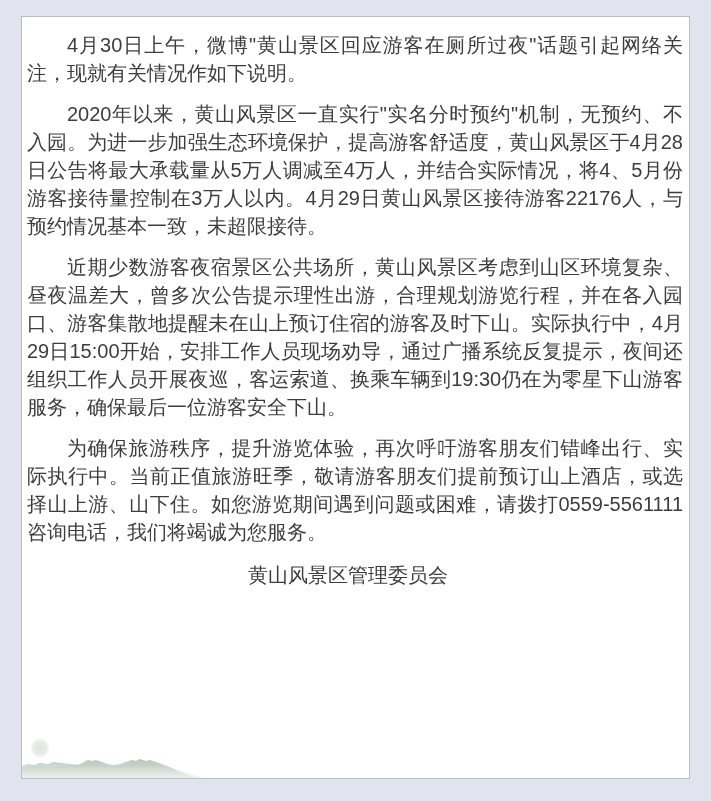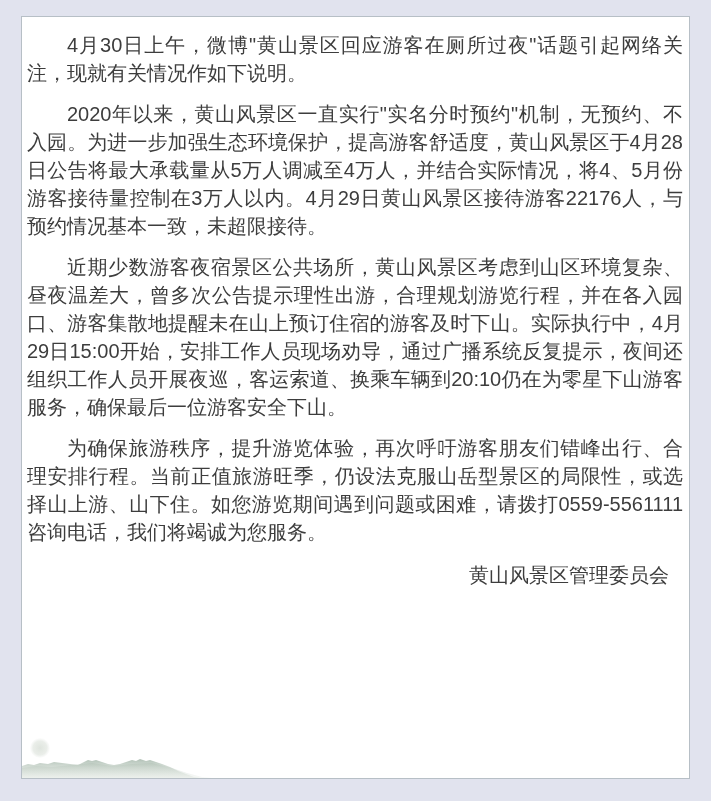--- a/index.html
+++ b/index.html
@@ -40,21 +40,21 @@
     font-size: 20px;
     line-height: 28px;
     color: #3d3d3d;
     text-align: justify;
     text-indent: 2em;
     word-break: break-all;
   }
   .signature-block {
     margin-top: 16px;
     padding-right: 14px;
-    text-align: right;
+    text-align: center;
   }
   .signature-block p {
     margin: 0;
     font-size: 20px;
     line-height: 26px;
     color: #3d3d3d;
   }
   .deco {
     position: absolute;
     left: 0;
@@ -65,22 +65,22 @@
 </style>
 </head>
 <body>
 
 <div class="page">
   <div class="notice-card">
 
     <div class="notice-content">
       <p class="para">4月30日上午，微博"黄山景区回应游客在厕所过夜"话题引起网络关注，现就有关情况作如下说明。</p>
       <p class="para">2020年以来，黄山风景区一直实行"实名分时预约"机制，无预约、不入园。为进一步加强生态环境保护，提高游客舒适度，黄山风景区于4月28日公告将最大承载量从5万人调减至4万人，并结合实际情况，将4、5月份游客接待量控制在3万人以内。4月29日黄山风景区接待游客22176人，与预约情况基本一致，未超限接待。</p>
-      <p class="para">近期少数游客夜宿景区公共场所，黄山风景区考虑到山区环境复杂、昼夜温差大，曾多次公告提示理性出游，合理规划游览行程，并在各入园口、游客集散地提醒未在山上预订住宿的游客及时下山。实际执行中，4月29日15:00开始，安排工作人员现场劝导，通过广播系统反复提示，夜间还组织工作人员开展夜巡，客运索道、换乘车辆到20:10仍在为零星下山游客服务，确保最后一位游客安全下山。</p>
-      <p class="para">为确保旅游秩序，提升游览体验，再次呼吁游客朋友们错峰出行、合理安排行程。当前正值旅游旺季，仍设法克服山岳型景区的局限性，或选择山上游、山下住。如您游览期间遇到问题或困难，请拨打0559-5561111咨询电话，我们将竭诚为您服务。</p>
+      <p class="para">近期少数游客夜宿景区公共场所，黄山风景区考虑到山区环境复杂、昼夜温差大，曾多次公告提示理性出游，合理规划游览行程，并在各入园口、游客集散地提醒未在山上预订住宿的游客及时下山。实际执行中，4月29日15:00开始，安排工作人员现场劝导，通过广播系统反复提示，夜间还组织工作人员开展夜巡，客运索道、换乘车辆到19:30仍在为零星下山游客服务，确保最后一位游客安全下山。</p>
+      <p class="para">为确保旅游秩序，提升游览体验，再次呼吁游客朋友们错峰出行、实际执行中。当前正值旅游旺季，敬请游客朋友们提前预订山上酒店，或选择山上游、山下住。如您游览期间遇到问题或困难，请拨打0559-5561111咨询电话，我们将竭诚为您服务。</p>
 
       <div class="signature-block">
         <p>黄山风景区管理委员会</p>
 
       </div>
     </div>
 
     <svg class="deco" width="210" height="62" viewBox="0 0 210 62">
       <defs>
         <radialGradient id="moonG" cx="50%" cy="50%" r="50%">

